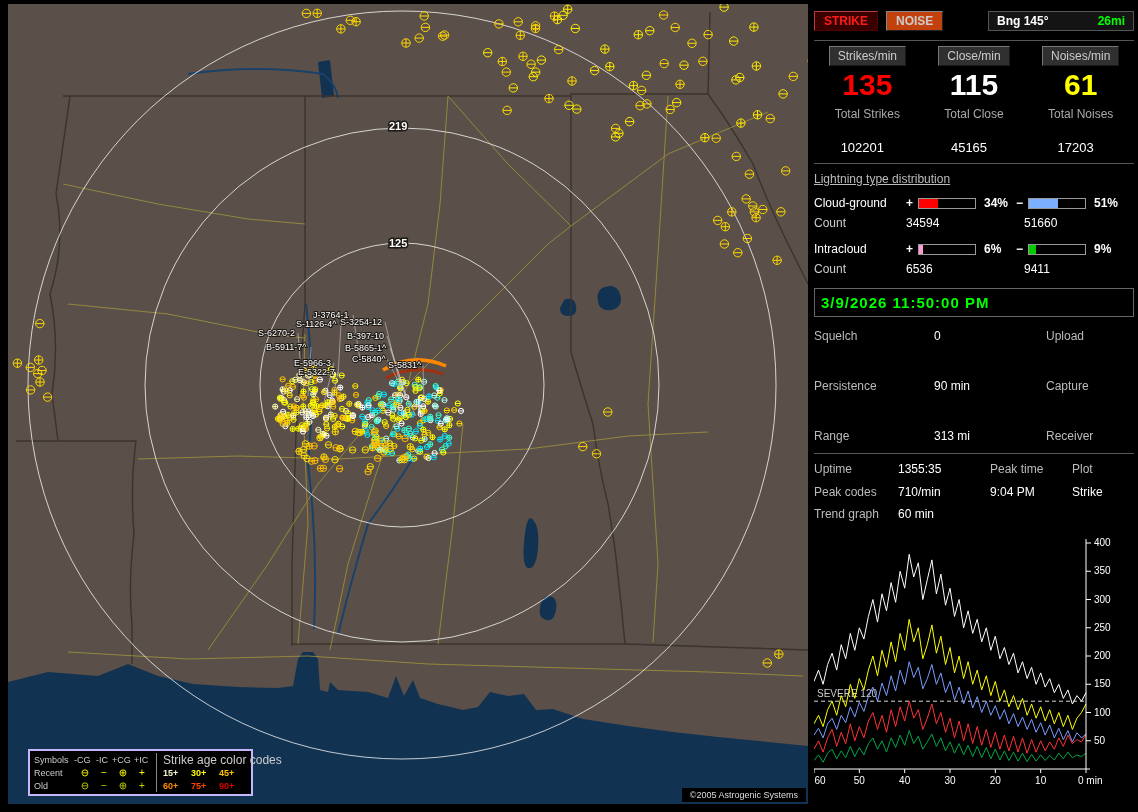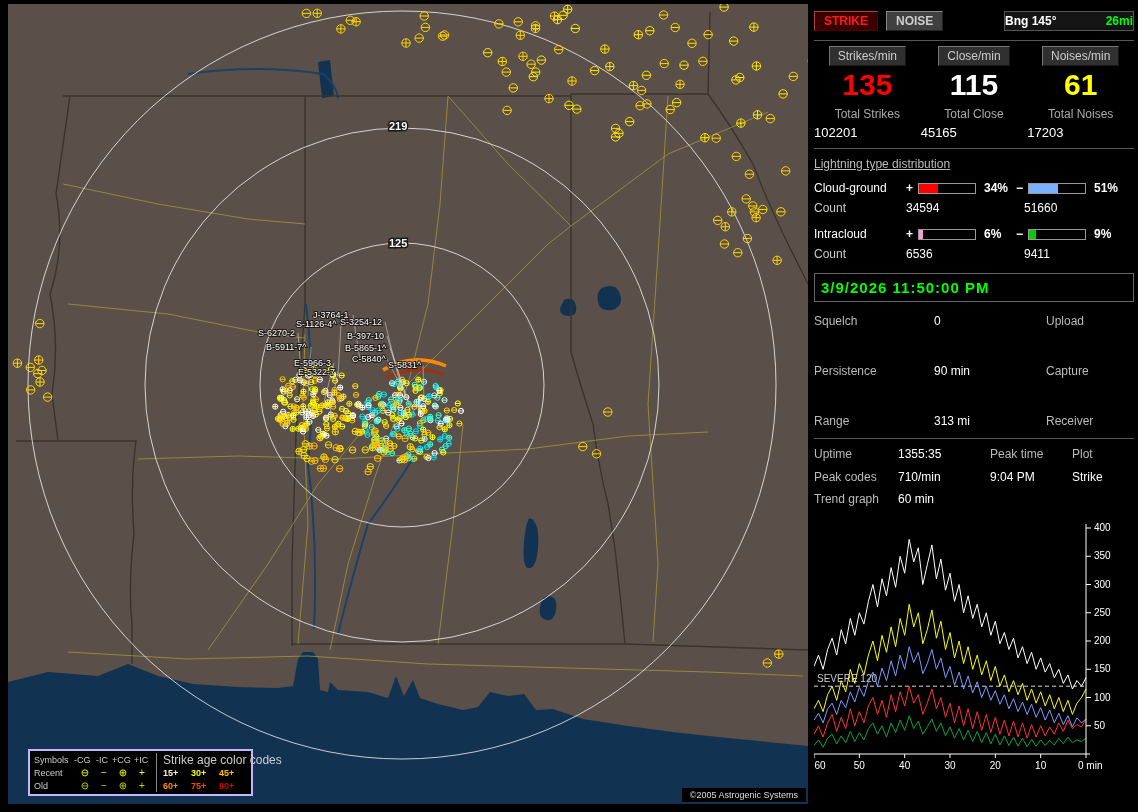--- a/index.html
+++ b/index.html
@@ -19,34 +19,34 @@
   .lg-h,.lg-lbl{color:#ccc;}
   .lg-sym{font-size:10px;text-align:center;}
   .lg-age{font-weight:bold;}
 
   
   .panel{position:absolute;left:814px;top:10px;width:320px;color:#ccc;font-size:12px;}
   .hr{border-top:1px solid #555;margin:8px 0;}
   .top-bar{display:flex;align-items:center;height:22px;}
   .btn{display:inline-block;padding:2px 9px;font-weight:bold;font-size:12px;}
   .strike-btn{background:#3a0000;border:1px solid;border-color:#b04040 #500 #500 #b04040;color:#ff1a1a;margin-right:8px;}
-  .noise-btn{background:#404040;border:1px solid;border-color:#888 #222 #222 #888;color:#ccc;}
-  .bng-box{margin-left:auto;display:flex;align-items:center;background:#141414;border:1px solid #555;padding:2px 0;width:128px;justify-content:space-between;}
+  .noise-btn{background:#c2410c;border:1px solid;border-color:#888 #222 #222 #888;color:#ccc;}
+  .bng-box{margin-left:auto;display:flex;align-items:center;background:#141414;border:1px solid #555;padding:2px 8px;width:128px;justify-content:space-between;}
   .bng-box .b-lbl{color:#fff;font-weight:bold;}
   .bng-box .b-val{color:#00ff00;font-weight:bold;}
 
   .stats-headers{display:flex;margin-top:6px;}
   .stats-headers .col{flex:1;text-align:center;}
   .stat-hdr{background:#303030;border:1px solid;border-color:#777 #1a1a1a #1a1a1a #777;color:#ccc;padding:2px 8px;font-size:12px;}
   .rates{display:flex;margin-top:4px;}
   .rates .col{flex:1;text-align:center;font-size:30px;font-weight:bold;line-height:36px;}
   .totals-l{display:flex;margin-top:4px;justify-content:flex-end;}
   .totals-l .col{flex:1;text-align:center;color:#aaa;}
   .totals-v{display:flex;margin-top:4px;}
-  .totals-v .col{flex:1;text-align:left;color:#fff;padding-right:10px;font-size:13px;}
+  .totals-v .col{flex:1;text-align:center;color:#fff;padding-right:10px;font-size:13px;margin-top:15px;}
 
   .dist-title{color:#bbb;text-decoration:underline;margin:4px 0 10px;}
   .dist-row{display:grid;grid-template-columns:92px 12px 62px 36px 12px 62px 36px;align-items:center;margin-bottom:6px;}
   .d-lbl{color:#fff;}
   .d-sign{color:#fff;font-weight:bold;}
   .d-bar{display:inline-block;height:9px;border:1px solid #999;background:#000;width:56px;}
   .d-fill{display:block;height:100%;}
   .d-pct{color:#fff;font-weight:bold;padding-left:4px;}
   .count-row{display:grid;grid-template-columns:92px 118px auto;margin:2px 0 12px;}
   .count-row .c-l{color:#ccc;}

